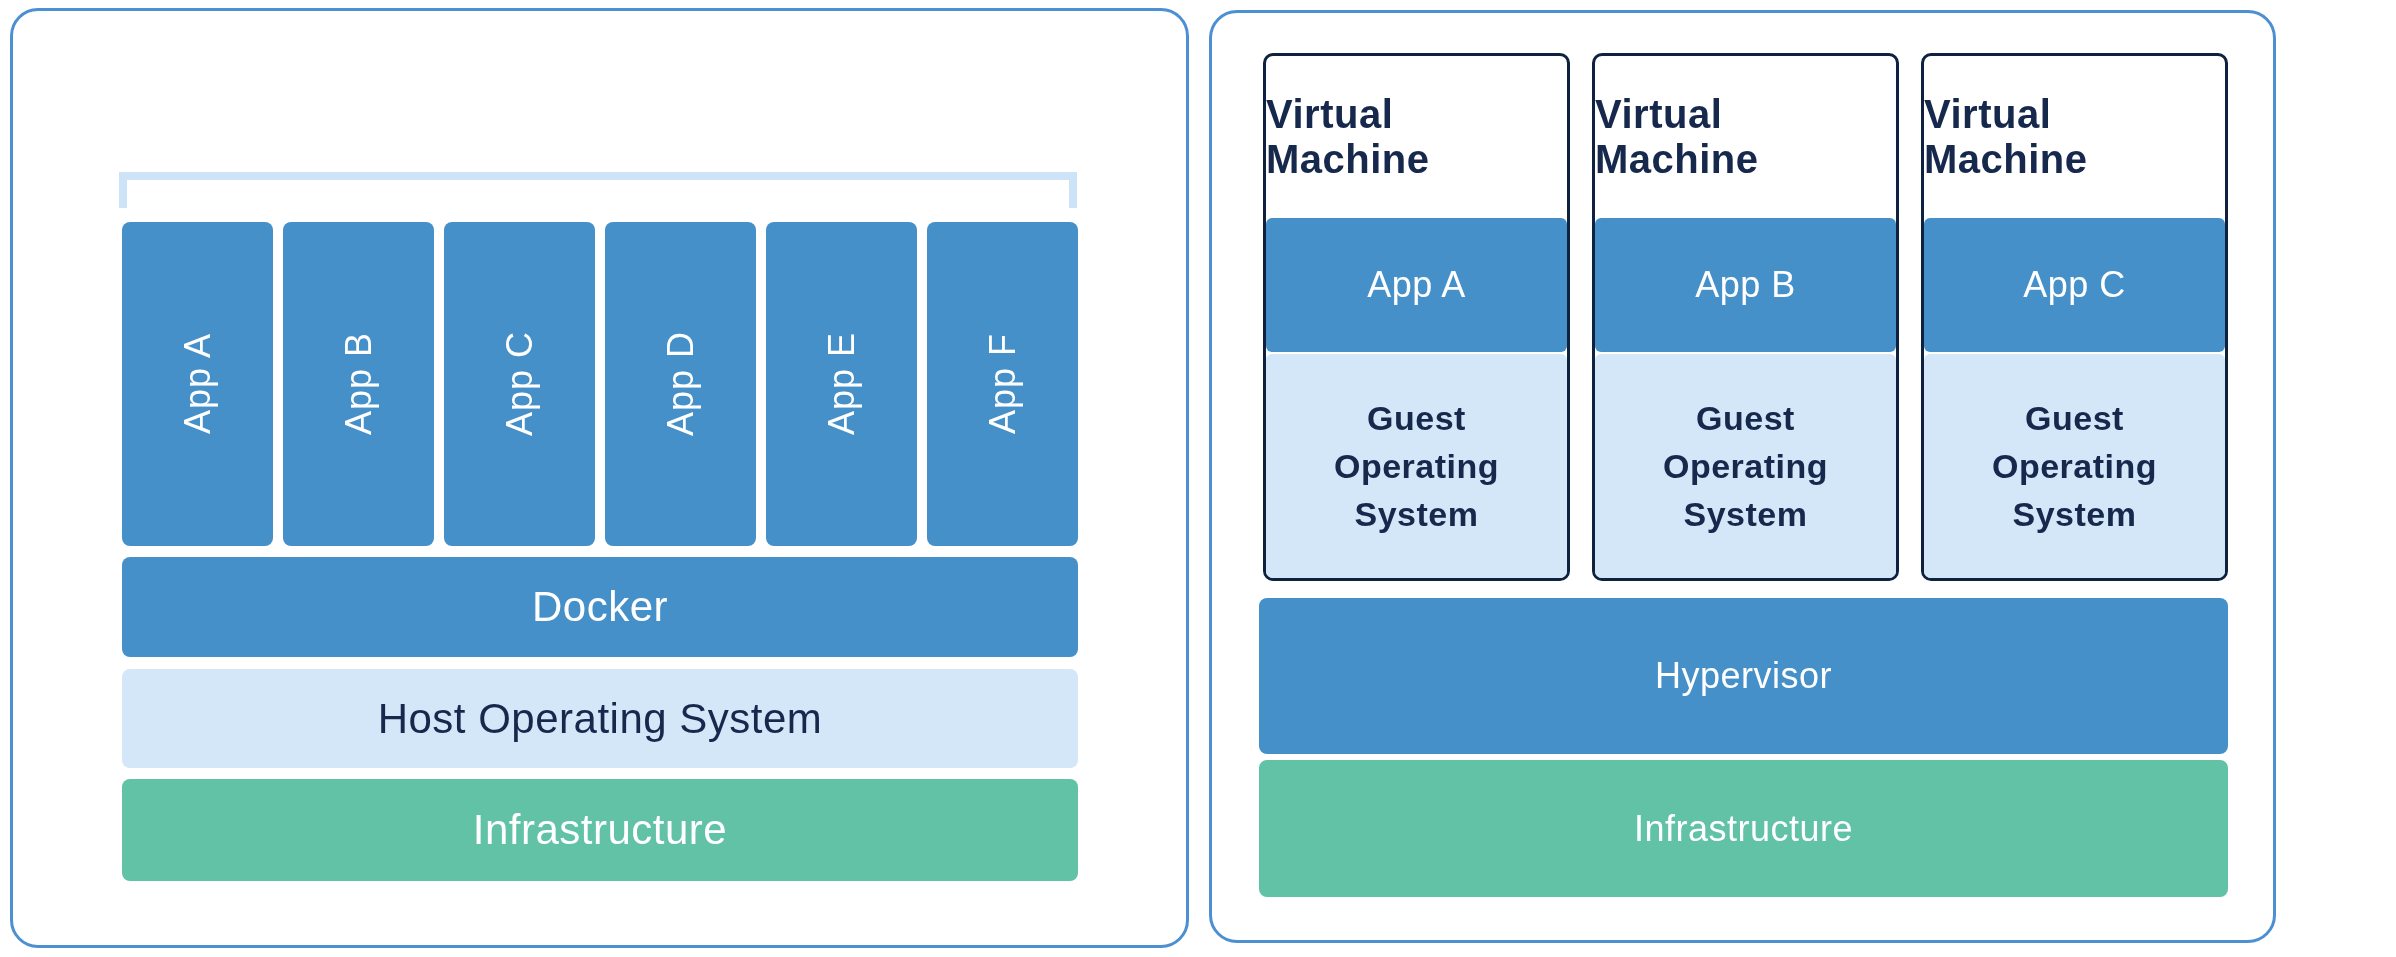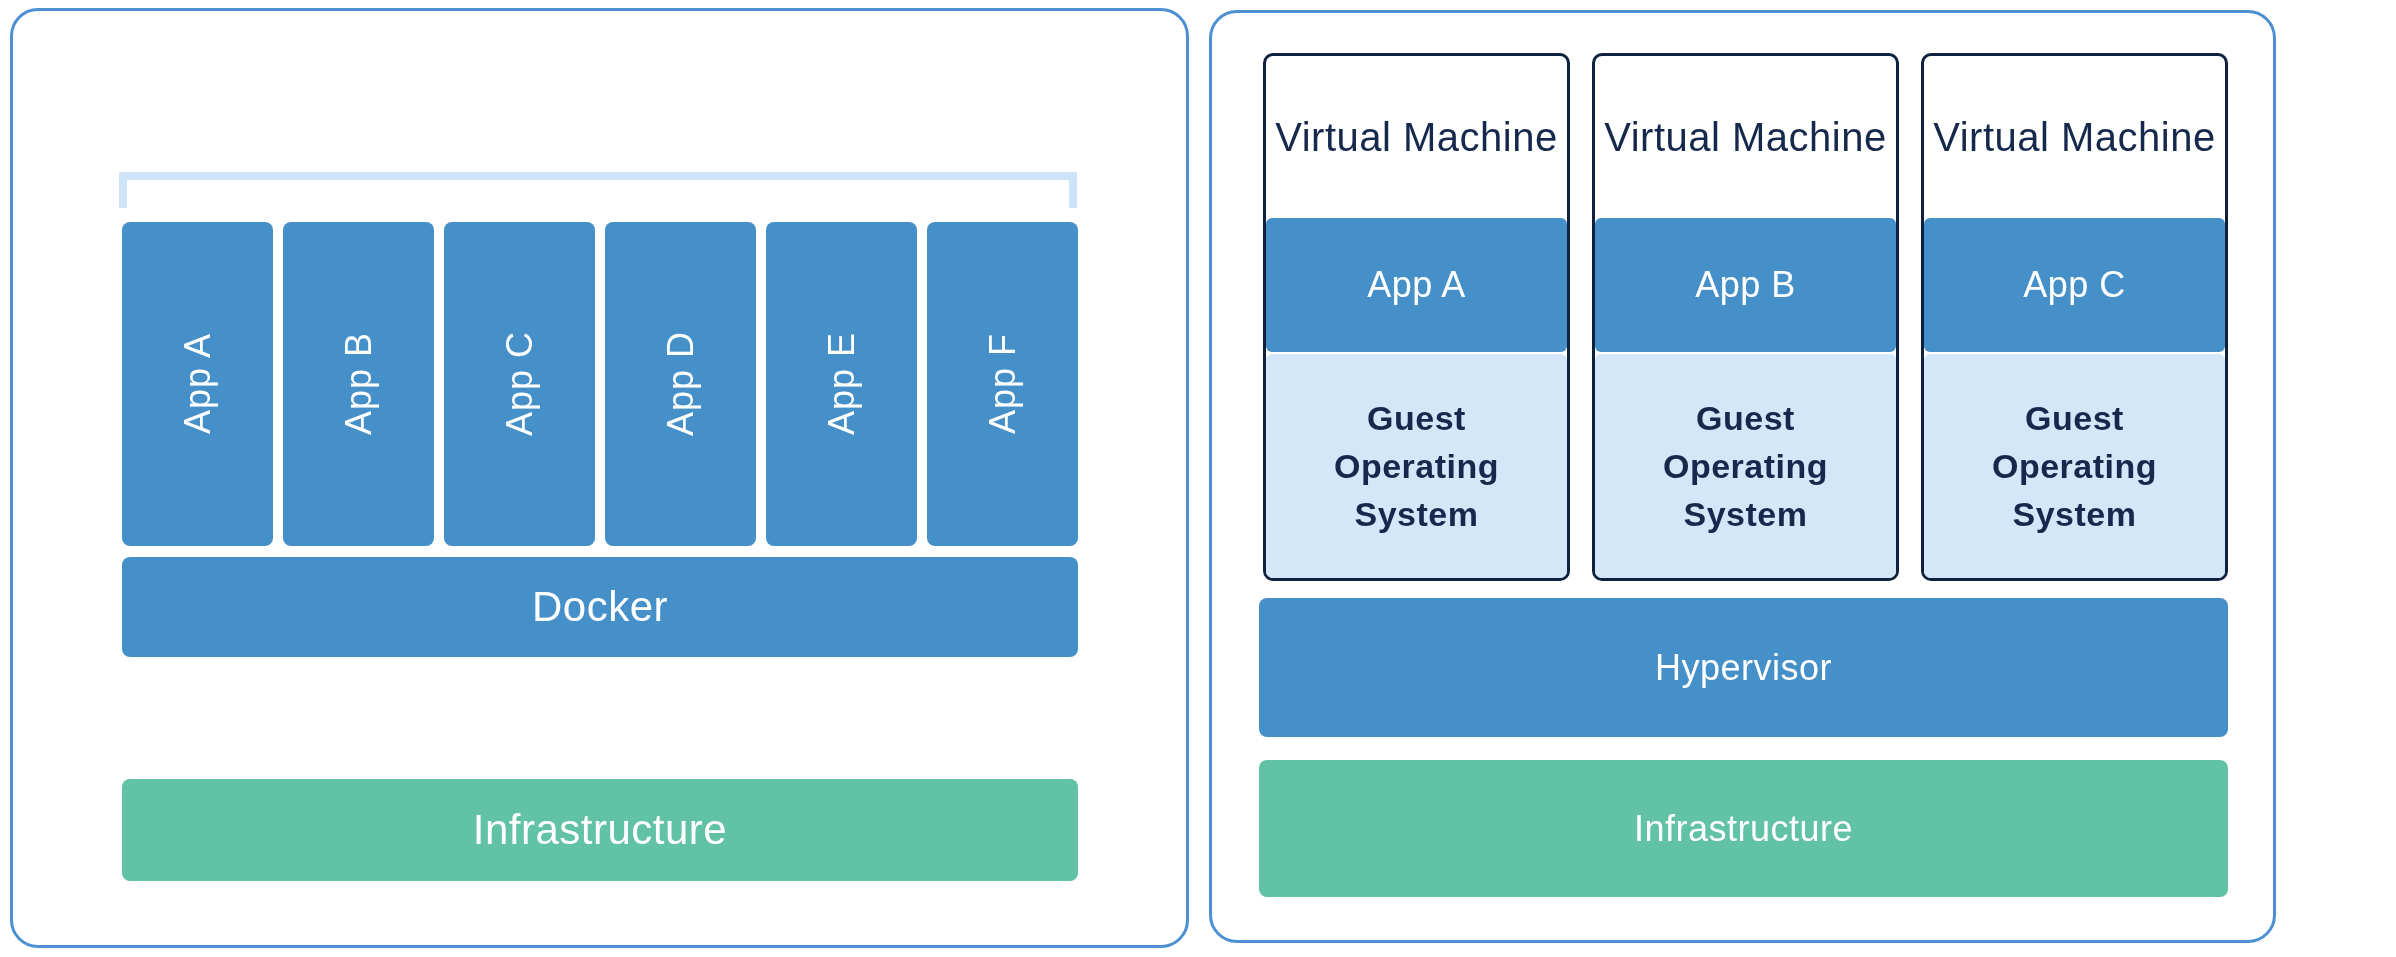--- a/index.html
+++ b/index.html
@@ -44,33 +44,33 @@
   .bar-docker{top:546px;height:100px;}
   .bar-host{top:658px;height:99px;}
   .bar-infra-left{top:768px;height:102px;}
 
   
   .vm-row{position:absolute;left:51px;top:40px;width:965px;height:528px;
           display:flex;gap:22px;}
   .vm-box{flex:1;background:var(--white);border:3px solid var(--vm-border);border-radius:10px;
           display:flex;flex-direction:column;overflow:hidden;}
   .vm-title{height:162px;display:flex;align-items:center;justify-content:center;
-            font-size:40px;font-weight:400;letter-spacing:.5px;color:var(--navy);}
+            font-size:40px;font-weight:700;letter-spacing:.5px;color:var(--navy);}
   .vm-app{height:134px;flex:0 0 134px;background:var(--blue);border-radius:6px;
           display:flex;align-items:center;justify-content:center;
           color:#fff;font-size:36px;letter-spacing:.5px;}
   .vm-os{flex:1;background:var(--light-blue);border-radius:6px 6px 0 0;margin-top:2px;
          display:flex;align-items:center;justify-content:center;text-align:center;
          color:var(--navy);font-size:34px;line-height:48px;letter-spacing:.5px;font-weight:bold;}
   .vm-os .os-text{max-width:205px;}
 
   .rbar{position:absolute;left:47px;width:969px;border-radius:8px;
         display:flex;align-items:center;justify-content:center;
         font-size:36px;letter-spacing:.5px;}
-  .bar-hypervisor{top:585px;height:139px;background:var(--blue);color:#fff;}
+  .bar-hypervisor{top:585px;height:156px;background:var(--blue);color:#fff;}
   .bar-infra-right{top:747px;height:137px;background:var(--green);color:#fff;}
 </style>
 </head>
 <body>
 
 <div class="canvas">
 
   <section class="panel panel-left">
 
     <div class="bracket"></div>
@@ -91,20 +91,23 @@
       <div class="app-col">
         <span class="vtext">App E</span>
       </div>
       <div class="app-col">
         <span class="vtext">App F</span>
       </div>
     </div>
 
     <div class="bar bar-blue bar-docker">
       <span>Docker</span>
+    </div>
+    <div class="bar bar-light bar-host">
+      <span>Host Operating System</span>
     </div>
     <div class="bar bar-green bar-infra-left">
       <span>Infrastructure</span>
     </div>
   </section>
 
   <section class="panel panel-right">
 
     <div class="vm-row">
 

